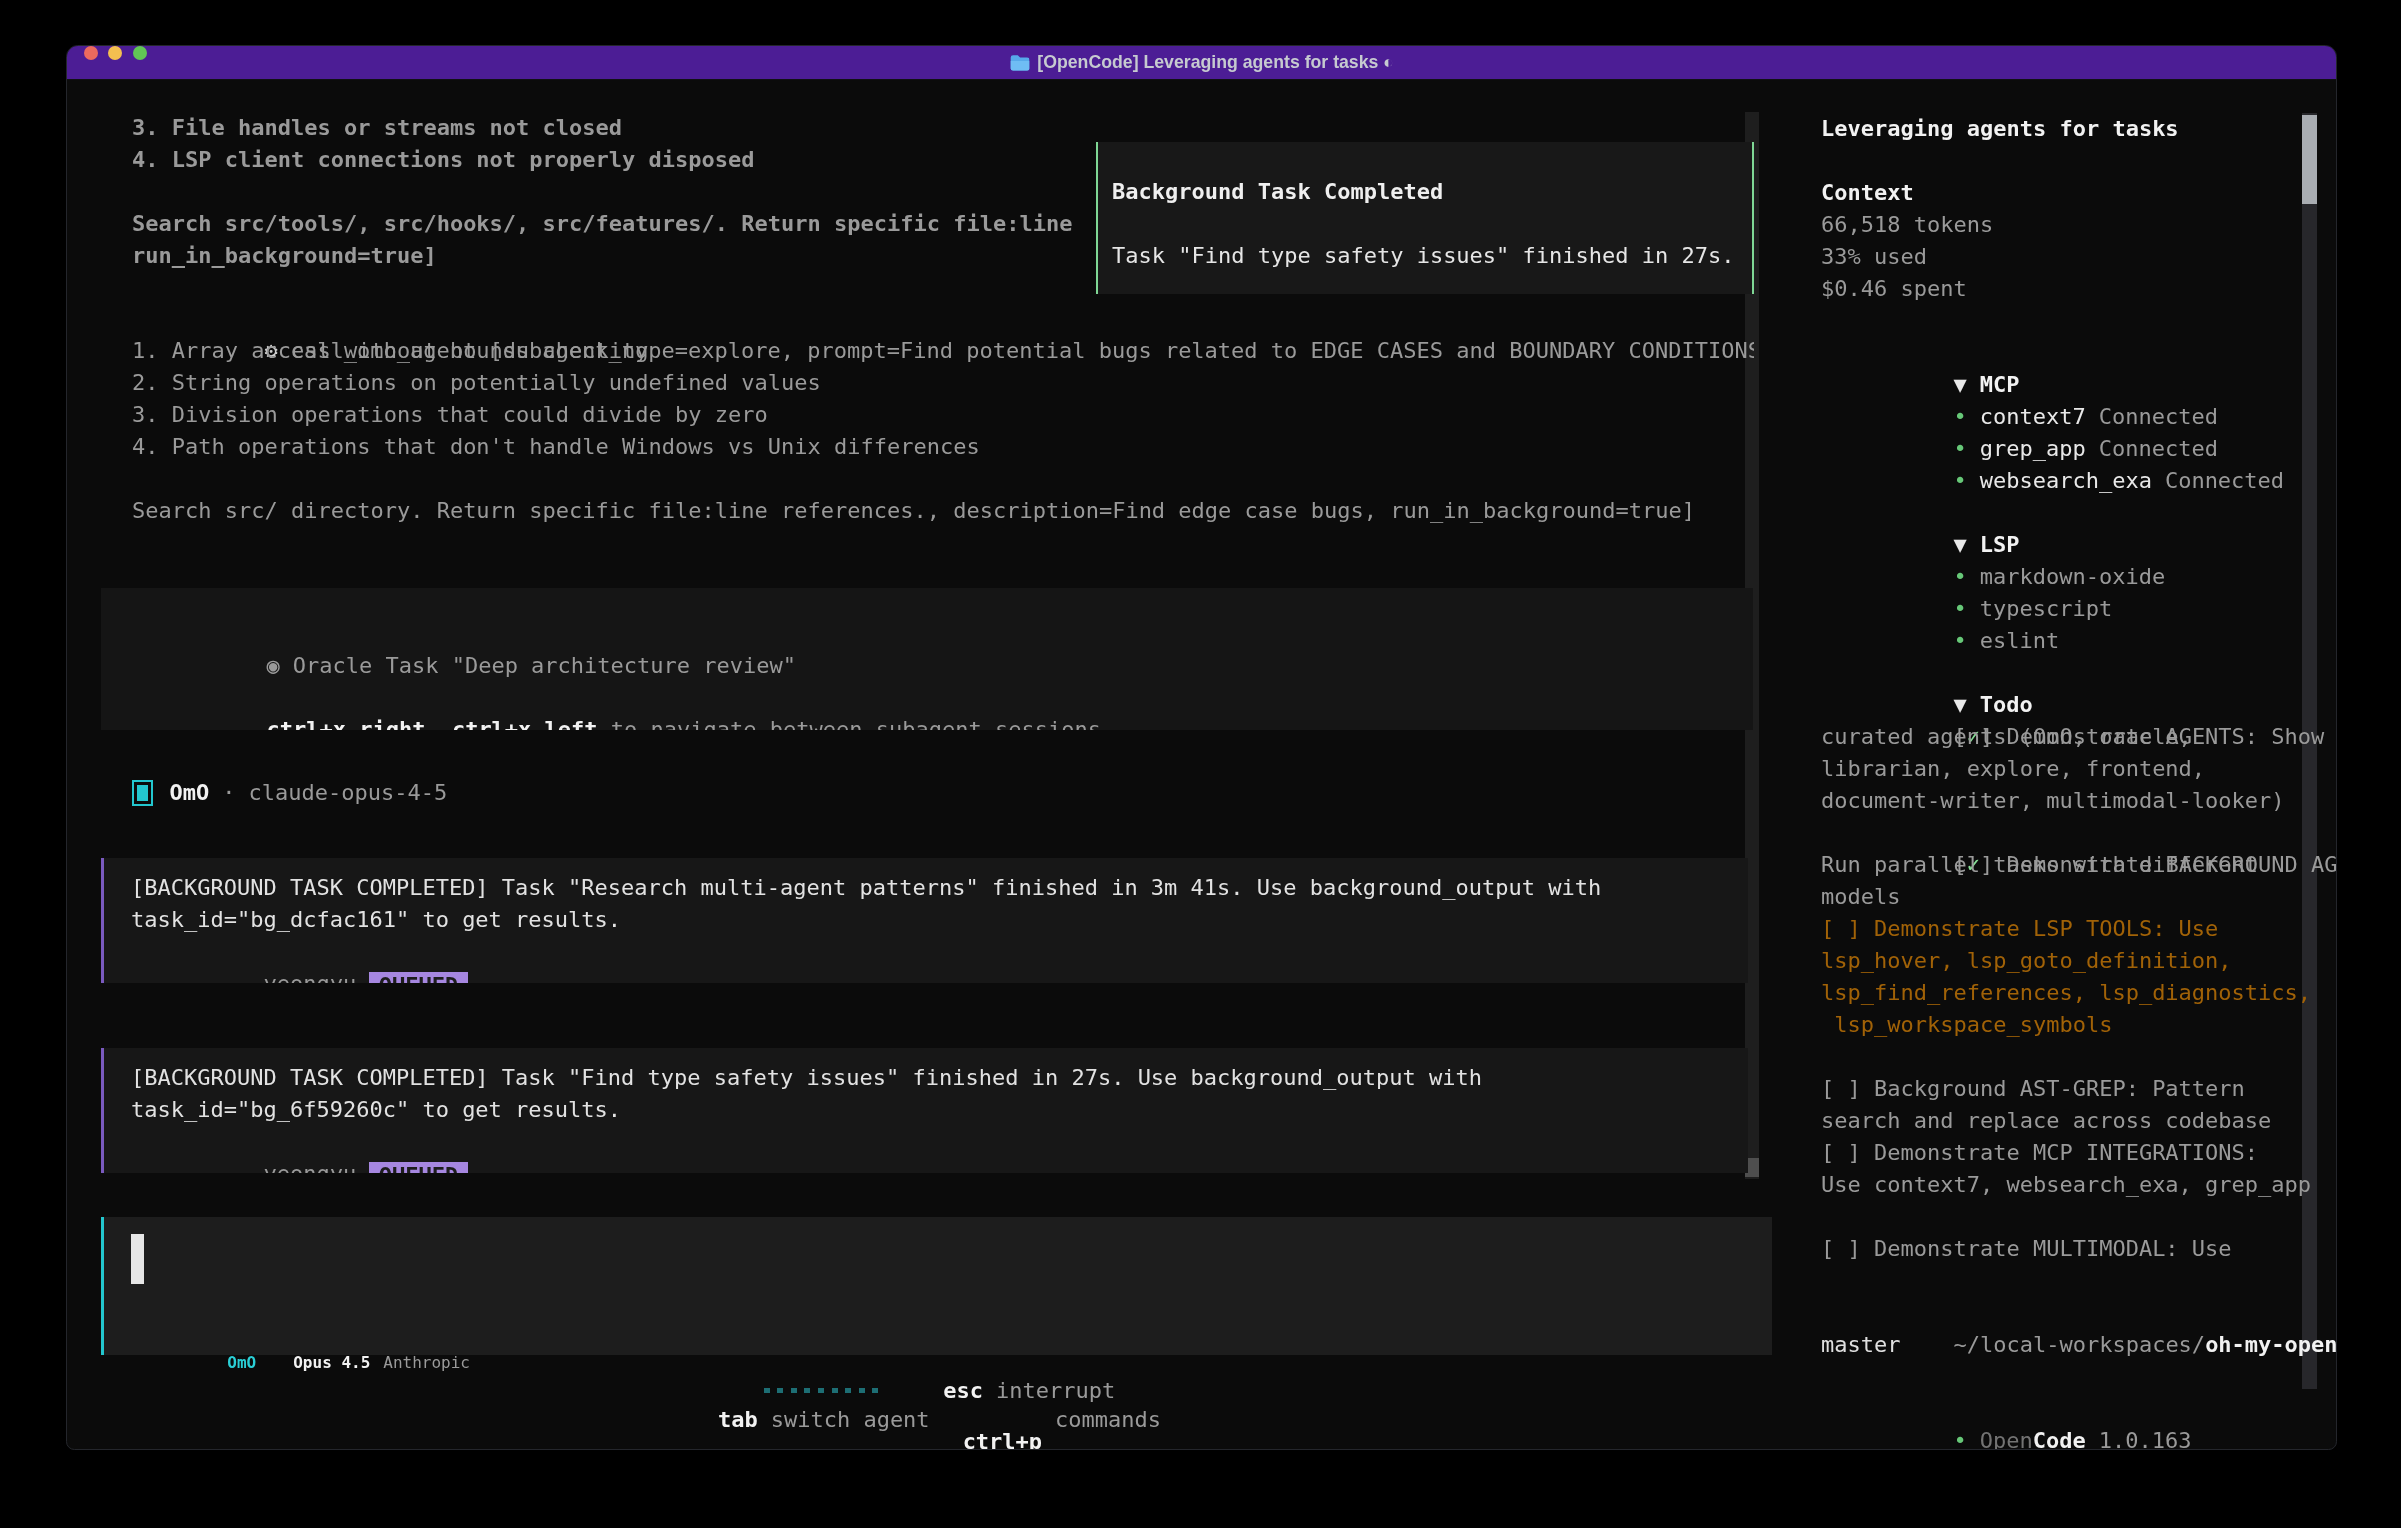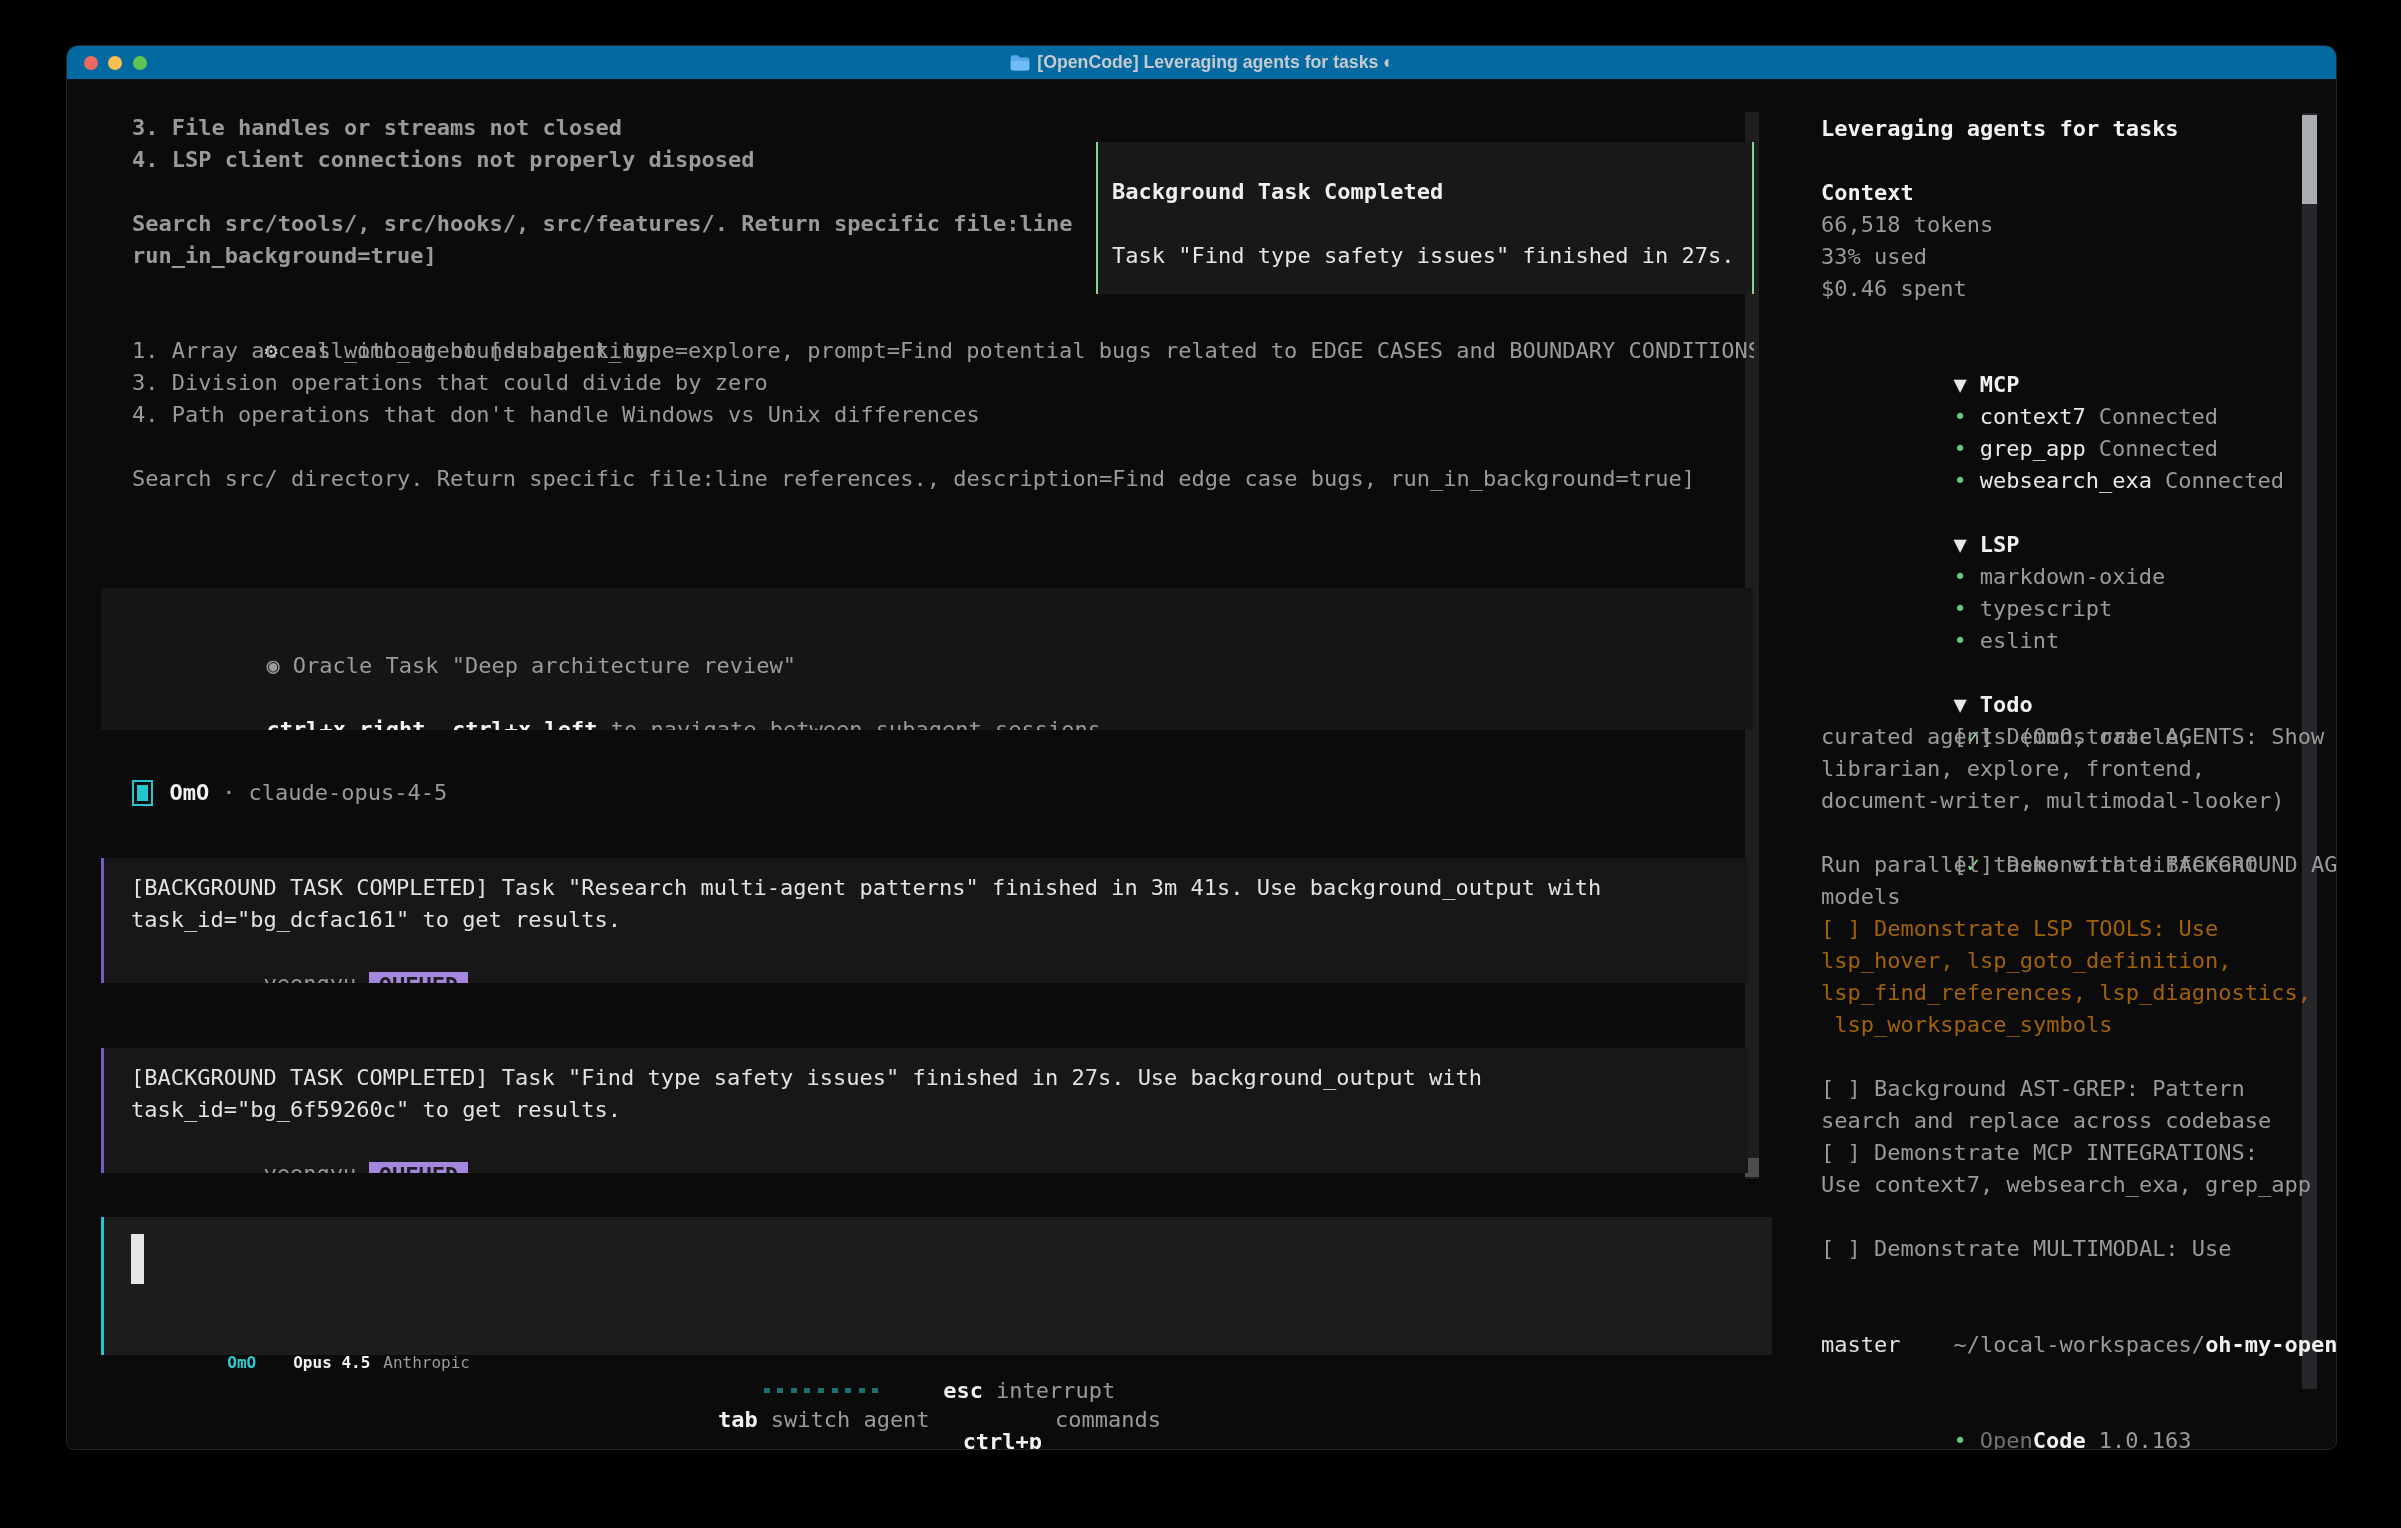--- a/index.html
+++ b/index.html
@@ -2,22 +2,22 @@
 <html style="font-size:9.5px"><head>
 <meta charset="utf-8">
 <style>
   html,body{margin:0;padding:0;background:#000;}
   .screen{position:relative;width:2401px;height:1528px;background:#000;overflow:hidden;
           font-family:"DejaVu Sans Mono", monospace;}
   .window{position:absolute;left:66px;top:45px;width:2271px;height:1405px;
           background:#0b0b0b;border:1.2px solid #24262c;border-radius:11.8px 11.8px 8.3px 8.3px;
           overflow:hidden;box-sizing:border-box;}
   
-  .titlebar{position:absolute;left:0;top:0;right:0;height:33px;background:#0369a1;
-            border-bottom:1.2px solid #101114;display:flex;align-items:center;}
+  .titlebar{position:absolute;left:0;top:0;right:0;height:33px;background:#4c1d95;
+            border-bottom:1.2px solid #101114;display:flex;align-items:flex-start;}
   .lights{display:flex;gap:10.6px;margin-left:16.5px;}
   .light{width:14px;height:14px;border-radius:50%;}
   .light.red{background:#ec6a5e;} .light.yellow{background:#f4bf50;} .light.green{background:#61c555;}
   .title-center{position:absolute;left:50%;top:0;height:33px;transform:translateX(-50%);
                 display:flex;align-items:center;gap:8.3px;}
   .title-text{font-family:"Liberation Sans", sans-serif;font-weight:700;font-size:17.7px;color:#c6cad0;white-space:pre;}
   
   .tl,.sline{height:32px;line-height:32px;font-size:22px;white-space:pre;color:#9a9a9a;}
   .dim{color:#9a9a9a;} .bright{color:#e2e2e2;} .wbold{color:#f2f2f2;font-weight:700;}
   .wname{color:#e8e8e8;} .wsoft{color:#737373;} .wreg{color:#e0e0e0;}
@@ -104,20 +104,21 @@
         <div class="tl toast-title">Background Task Completed</div>
         <div class="tl"></div>
         <div class="tl toast-body">Task "Find type safety issues" finished in 27s.</div>
       </div>
 
       <div class="blk toolcall">
         <div class="tl">
           <span class="gear">⚙</span><span class="dim ml">call_omo_agent [subagent_type=explore, prompt=Find potential bugs related to EDGE CASES and BOUNDARY CONDITIONS. Look for</span>
         </div>
         <div class="tl dim">1. Array access without bounds checking</div>
+        <div class="tl dim">2. String operations on potentially undefined values</div>
         <div class="tl dim">3. Division operations that could divide by zero</div>
         <div class="tl dim">4. Path operations that don't handle Windows vs Unix differences</div>
         <div class="tl dim"></div>
         <div class="tl dim">Search src/ directory. Return specific file:line references., description=Find edge case bugs, run_in_background=true]</div>
       </div>
 
       <div class="blk oracle">
         <div class="tl">
           <span class="dim">◉</span><span class="dim ml">Oracle Task "Deep architecture review"</span>
         </div>

